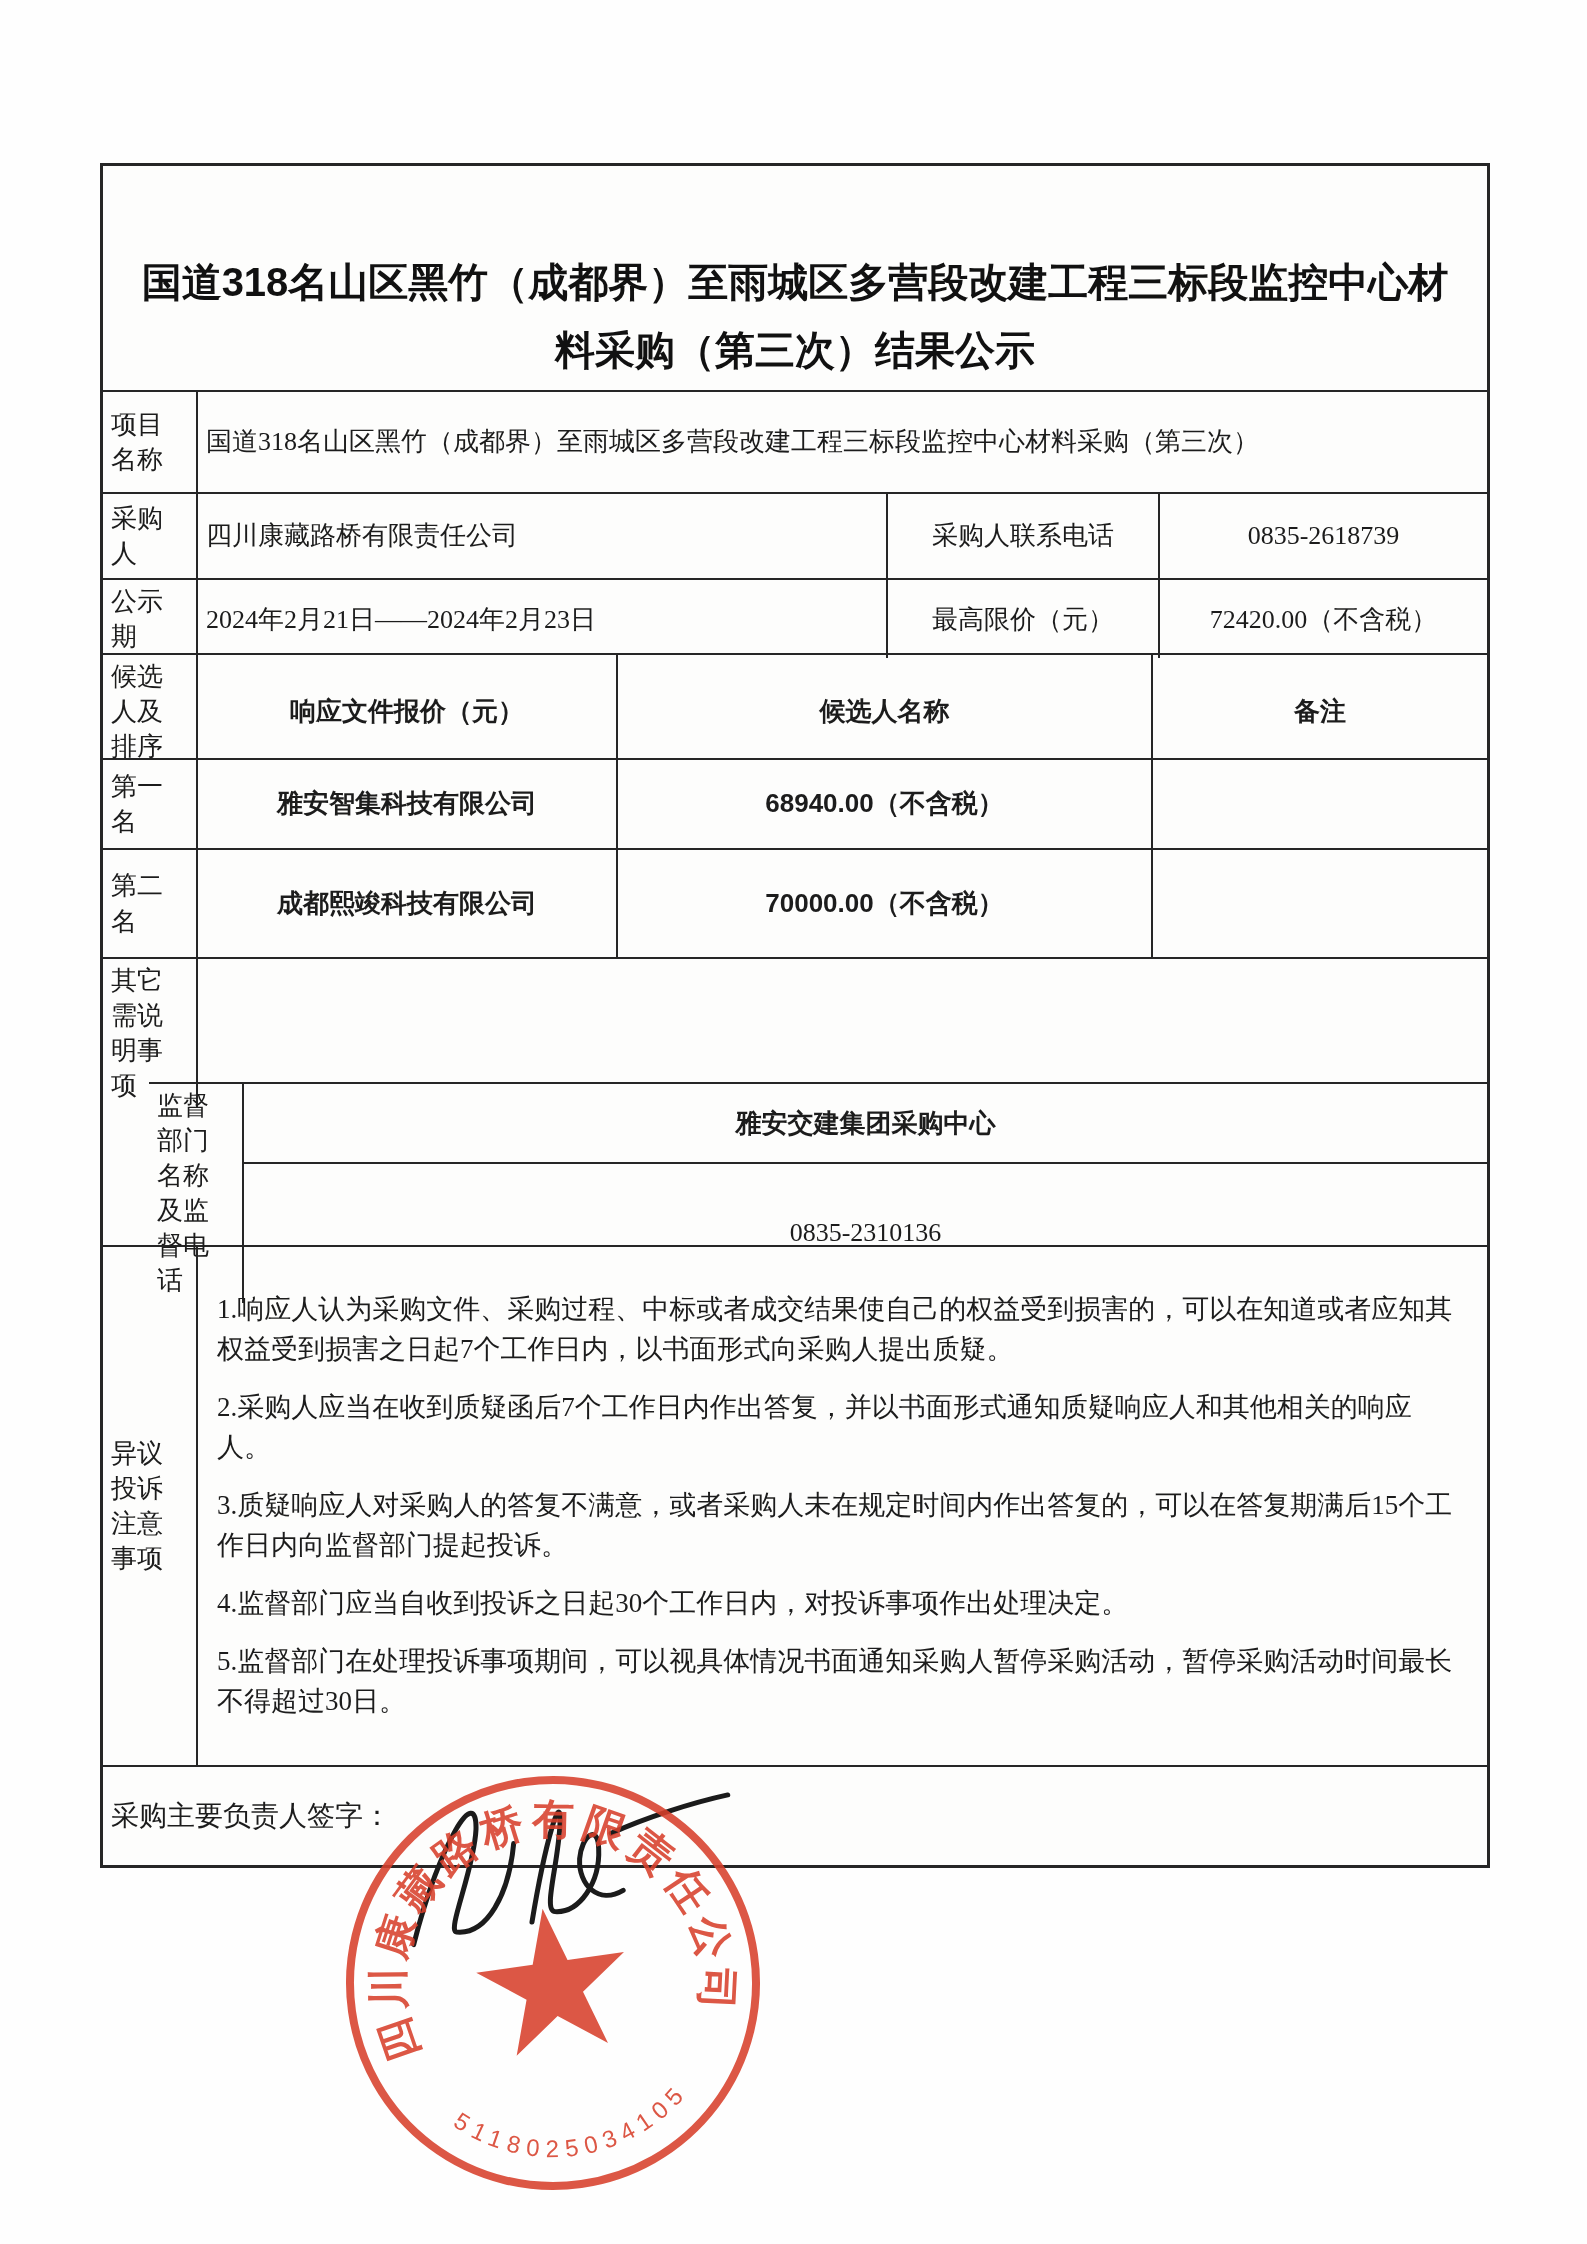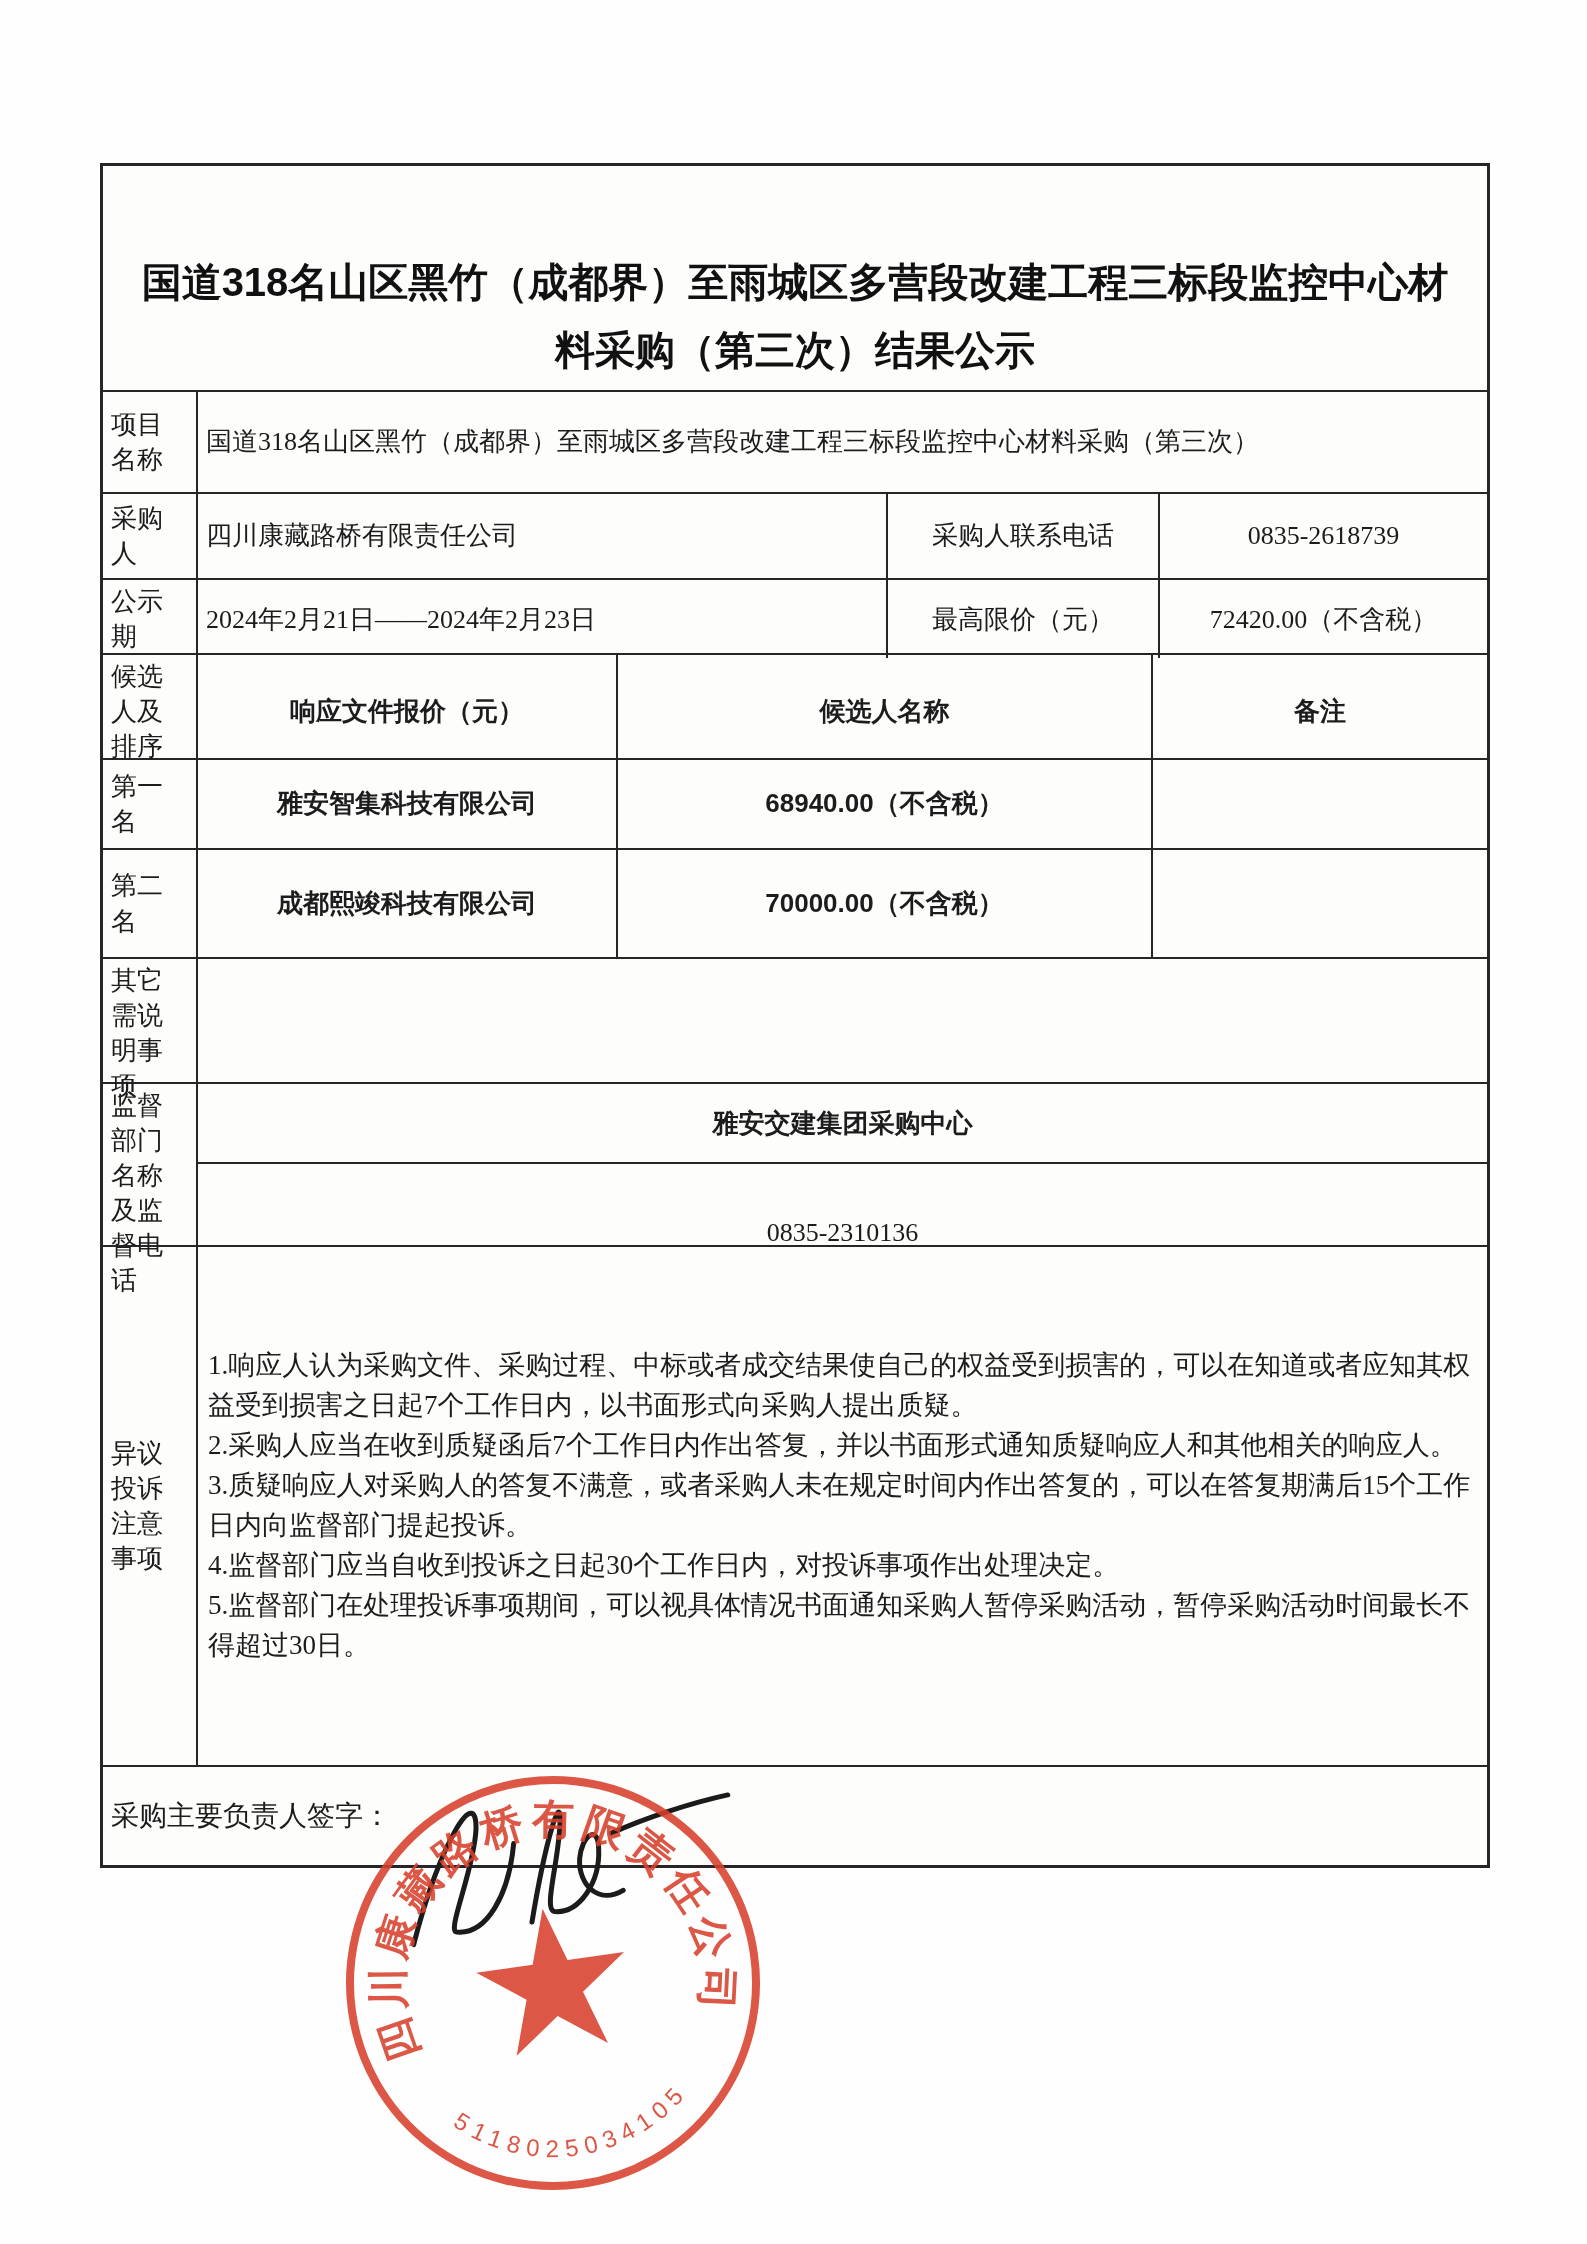--- a/index.html
+++ b/index.html
@@ -48,35 +48,35 @@
 
   .h-title{height:224px;}
   .h-r1{height:102px;}
   .h-r2{height:86px;}
   .h-r3{height:90px;}
   .h-r4{height:75px;}
   .h-r5{height:105px;}
   .h-r6{height:90px;}
   .h-r7{height:109px;}
   .h-r8{height:125px;}
-  .h-r9{height:163px;}
+  .h-r9{height:163px;margin-left:46px;}
   .h-r10{height:520px;}
   .h-r11{height:100px;}
 
   
   .sup-values{display:grid;grid-template-rows:78px 1fr;border-left:2px solid #262626;box-sizing:border-box;}
   .sup-values > div{display:flex;align-items:center;justify-content:center;box-sizing:border-box;font-size:26px;}
   .sup-values > div + div{border-top:2px solid #262626;}
 
   
   .notes{
     display:flex;flex-direction:column;justify-content:center;
     font-size:27px;line-height:1.48;padding:10px 14px 10px 10px;
   }
-  .notes p{margin:0;}
+  .notes p{margin:9px;}
 
   .sig-row .cell{font-size:28px;}
 
   
   .overlay{position:absolute;pointer-events:none;}
   .stamp-svg{left:318px;top:1748px;opacity:0.88;}
   .sig-svg{left:388px;top:1768px;}
 </style>
 </head>
 <body>

